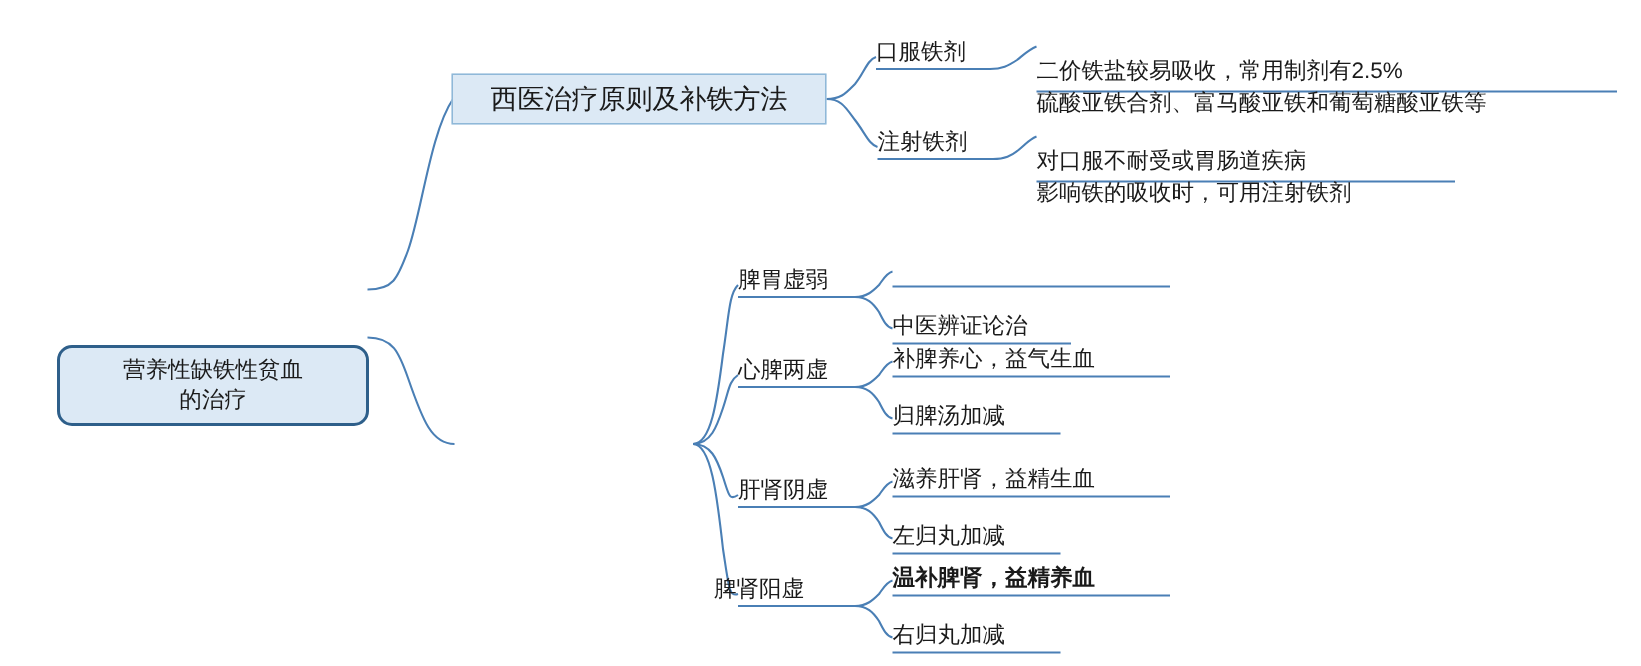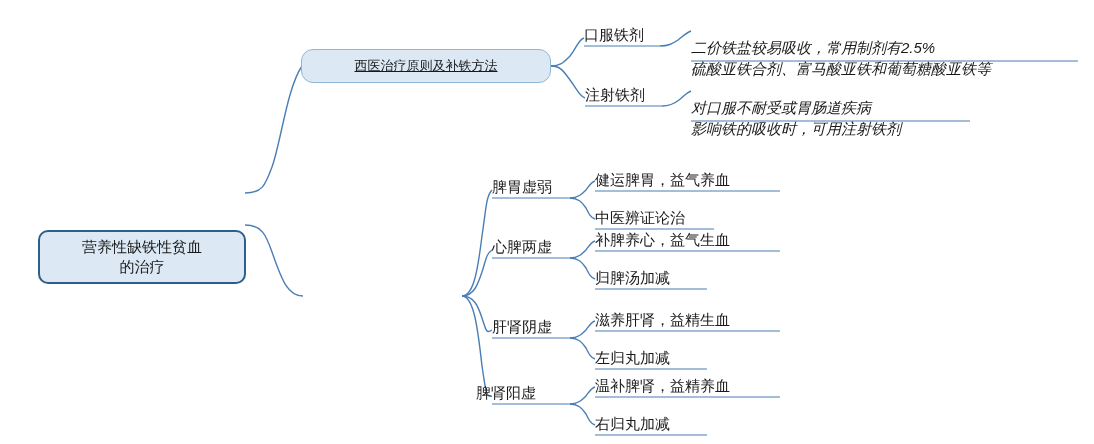--- a/index.html
+++ b/index.html
@@ -40,44 +40,42 @@
     text-align: center;
     display: flex;
     align-items: center;
     justify-content: center;
     padding: 4px 6px;
   }
   
   .branch-box {
     background: #dce9f5;
     border: 1px solid #8fb8d8;
-    border-radius: 12px;
+    border-radius: 0;
     color: #1a1a1a;
-    font-size: 13px;
+    font-size: 18px;
     line-height: 20px;
     text-align: center;
     display: flex;
     align-items: center;
     justify-content: center;
     padding: 3px 8px;
     white-space: nowrap;
-    text-decoration: underline;
   }
   
   .ul-label {
     color: #1a1a1a;
     font-size: 15px;
     line-height: 19px;
     white-space: nowrap;
     padding-bottom: 1px;
   }
   .ul-label.multi {
     line-height: 21px;
     white-space: pre-line;
-    font-style: italic;
   }
 </style>
 </head>
 <body>
 
 <div id="canvas">
 
   <svg class="lines" viewBox="0 0 1094 444">
     <g fill="none" stroke="#4a7fb5" stroke-width="1.4">
 
@@ -166,41 +164,38 @@
   <div class="node ul-label" style="left:492px; top:237px;">
     <span>心脾两虚</span>
   </div>
   <div class="node ul-label" style="left:492px; top:317px;">
     <span>肝肾阴虚</span>
   </div>
   <div class="node ul-label" style="left:476px; top:383px;">
     <span>脾肾阳虚</span>
   </div>
 
-  <div class="node ul-label" style="left:595px; top:170px;">
-    <span>健运脾胃，益气养血</span>
-  </div>
   <div class="node ul-label" style="left:595px; top:208px;">
     <span>中医辨证论治</span>
   </div>
 
   <div class="node ul-label" style="left:595px; top:230px;">
     <span>补脾养心，益气生血</span>
   </div>
   <div class="node ul-label" style="left:595px; top:268px;">
     <span>归脾汤加减</span>
   </div>
 
   <div class="node ul-label" style="left:595px; top:310px;">
     <span>滋养肝肾，益精生血</span>
   </div>
   <div class="node ul-label" style="left:595px; top:348px;">
     <span>左归丸加减</span>
   </div>
 
-  <div class="node ul-label" style="left:595px; top:376px;">
+  <div class="node ul-label" style="left:595px; top:376px;font-weight:bold;">
     <span>温补脾肾，益精养血</span>
   </div>
   <div class="node ul-label" style="left:595px; top:414px;">
     <span>右归丸加减</span>
   </div>
 
 </div>
 
 </body></html>

